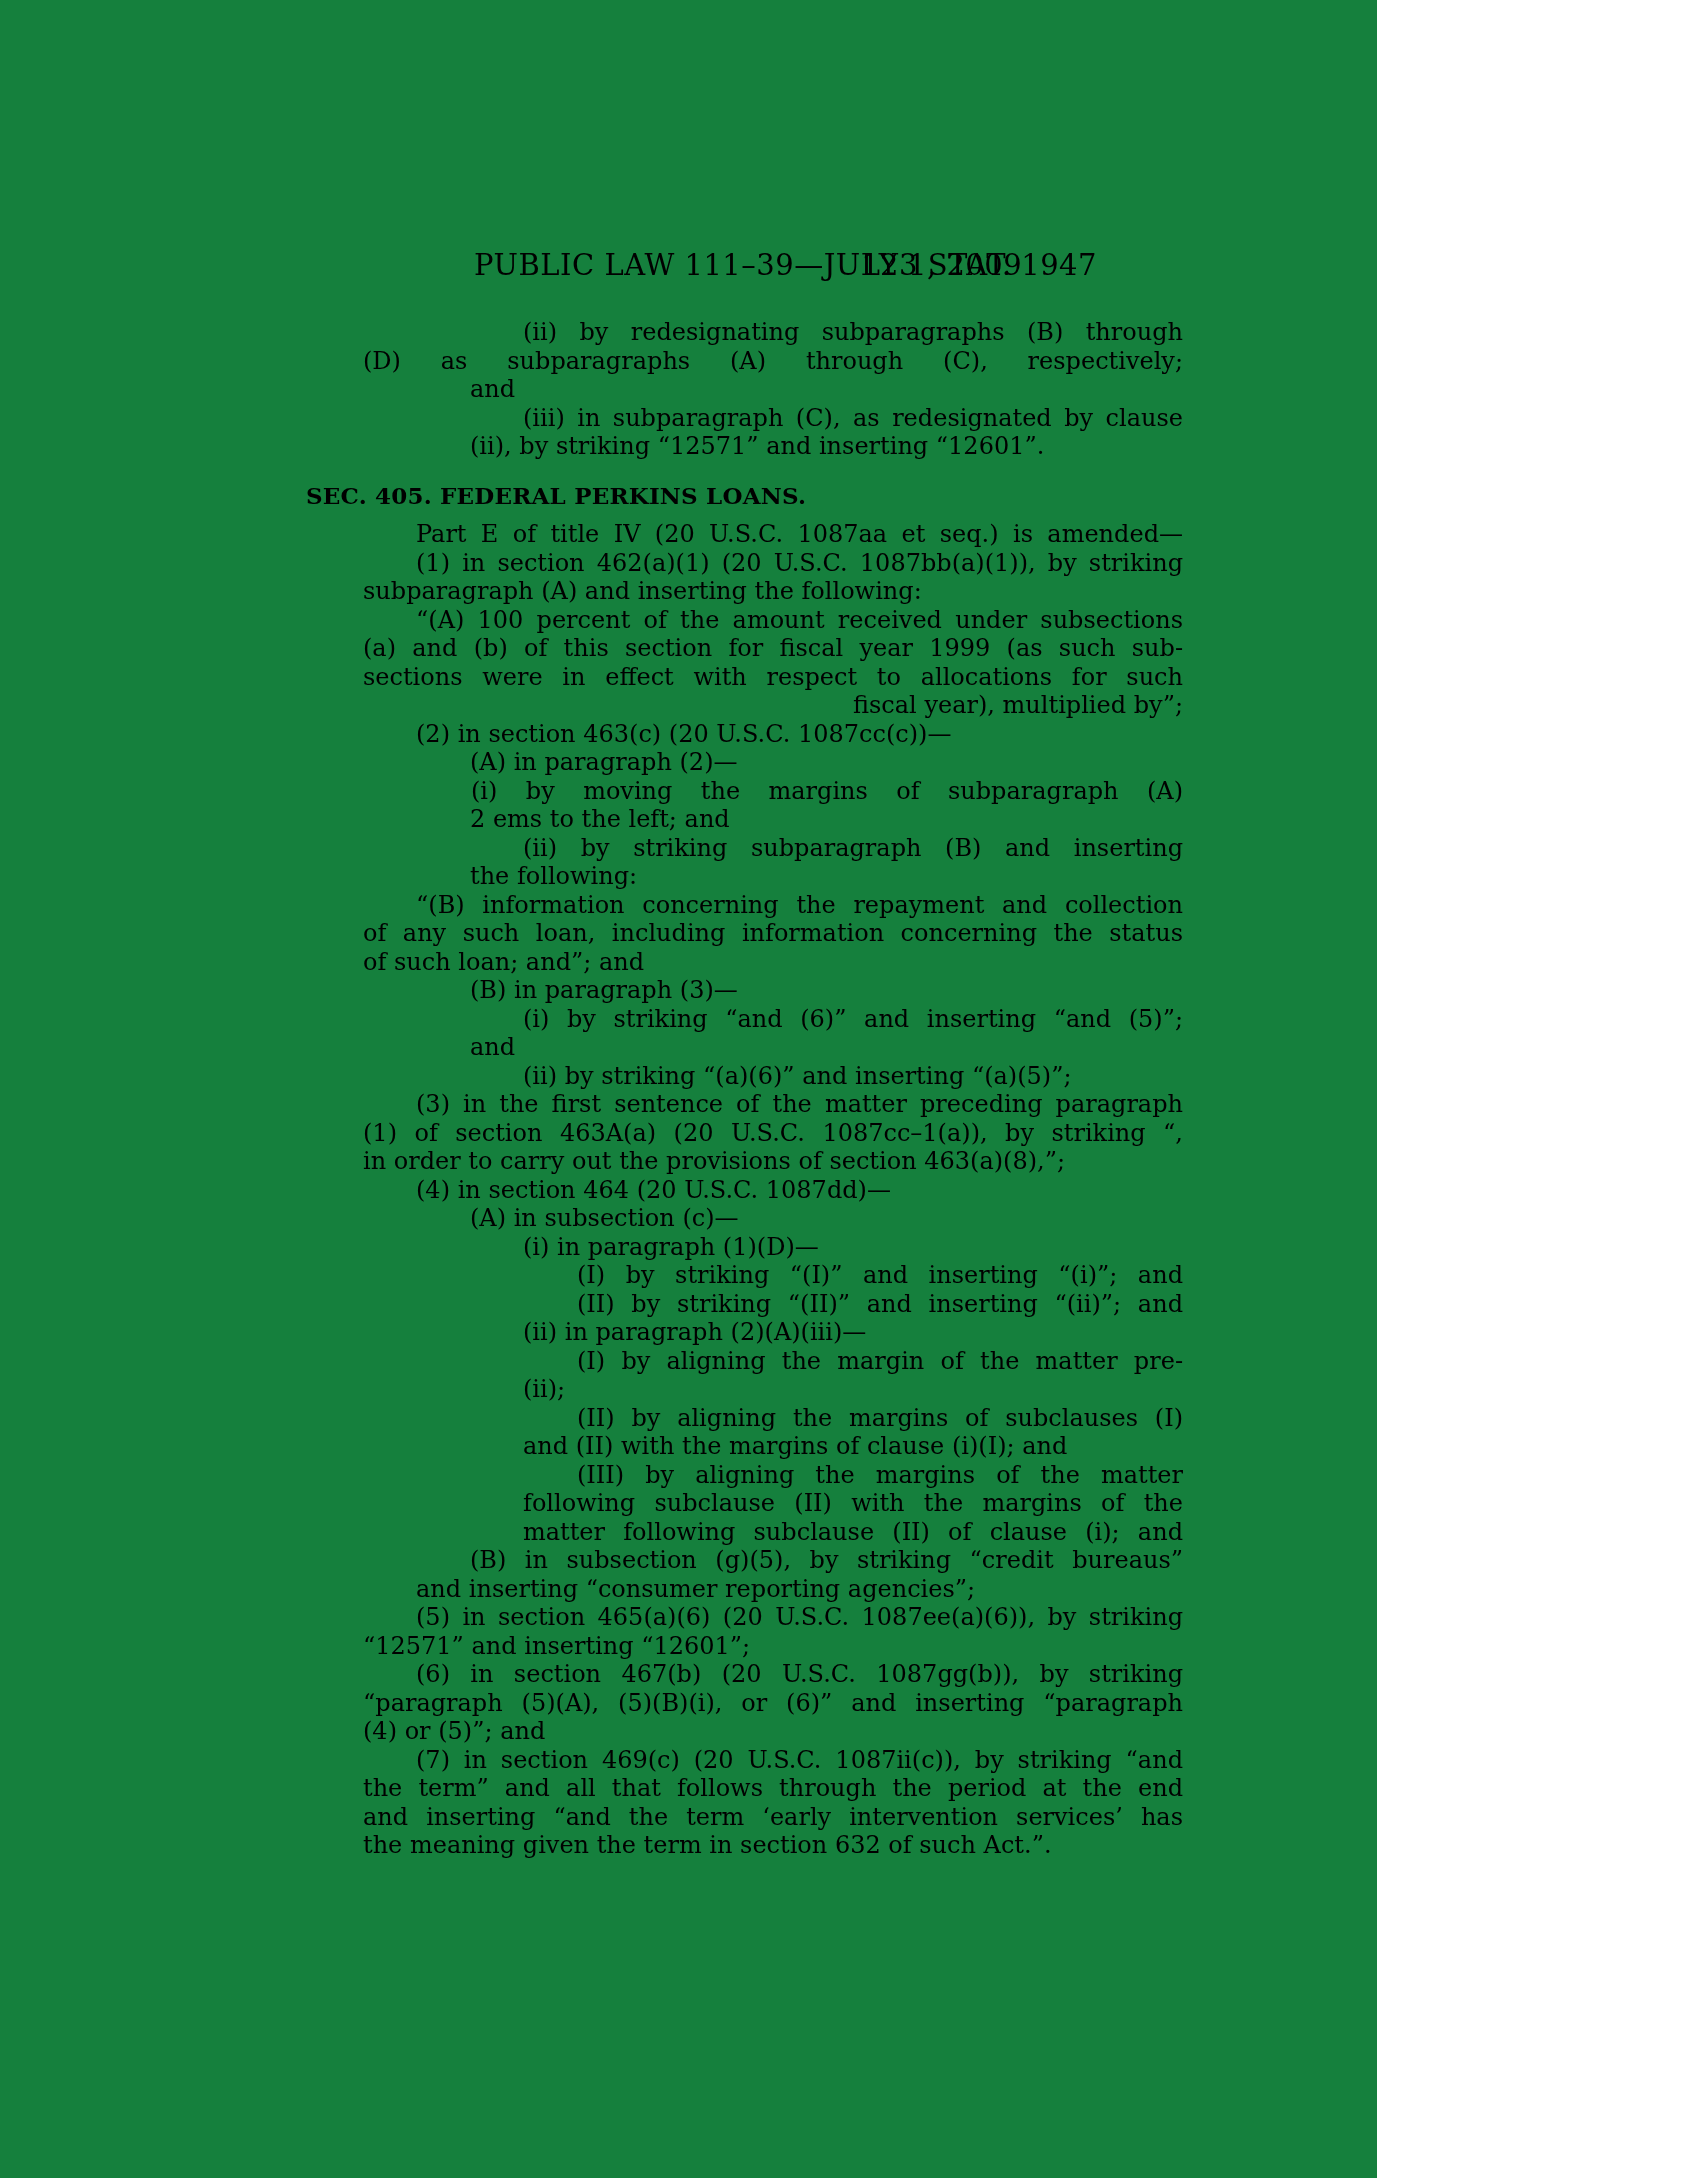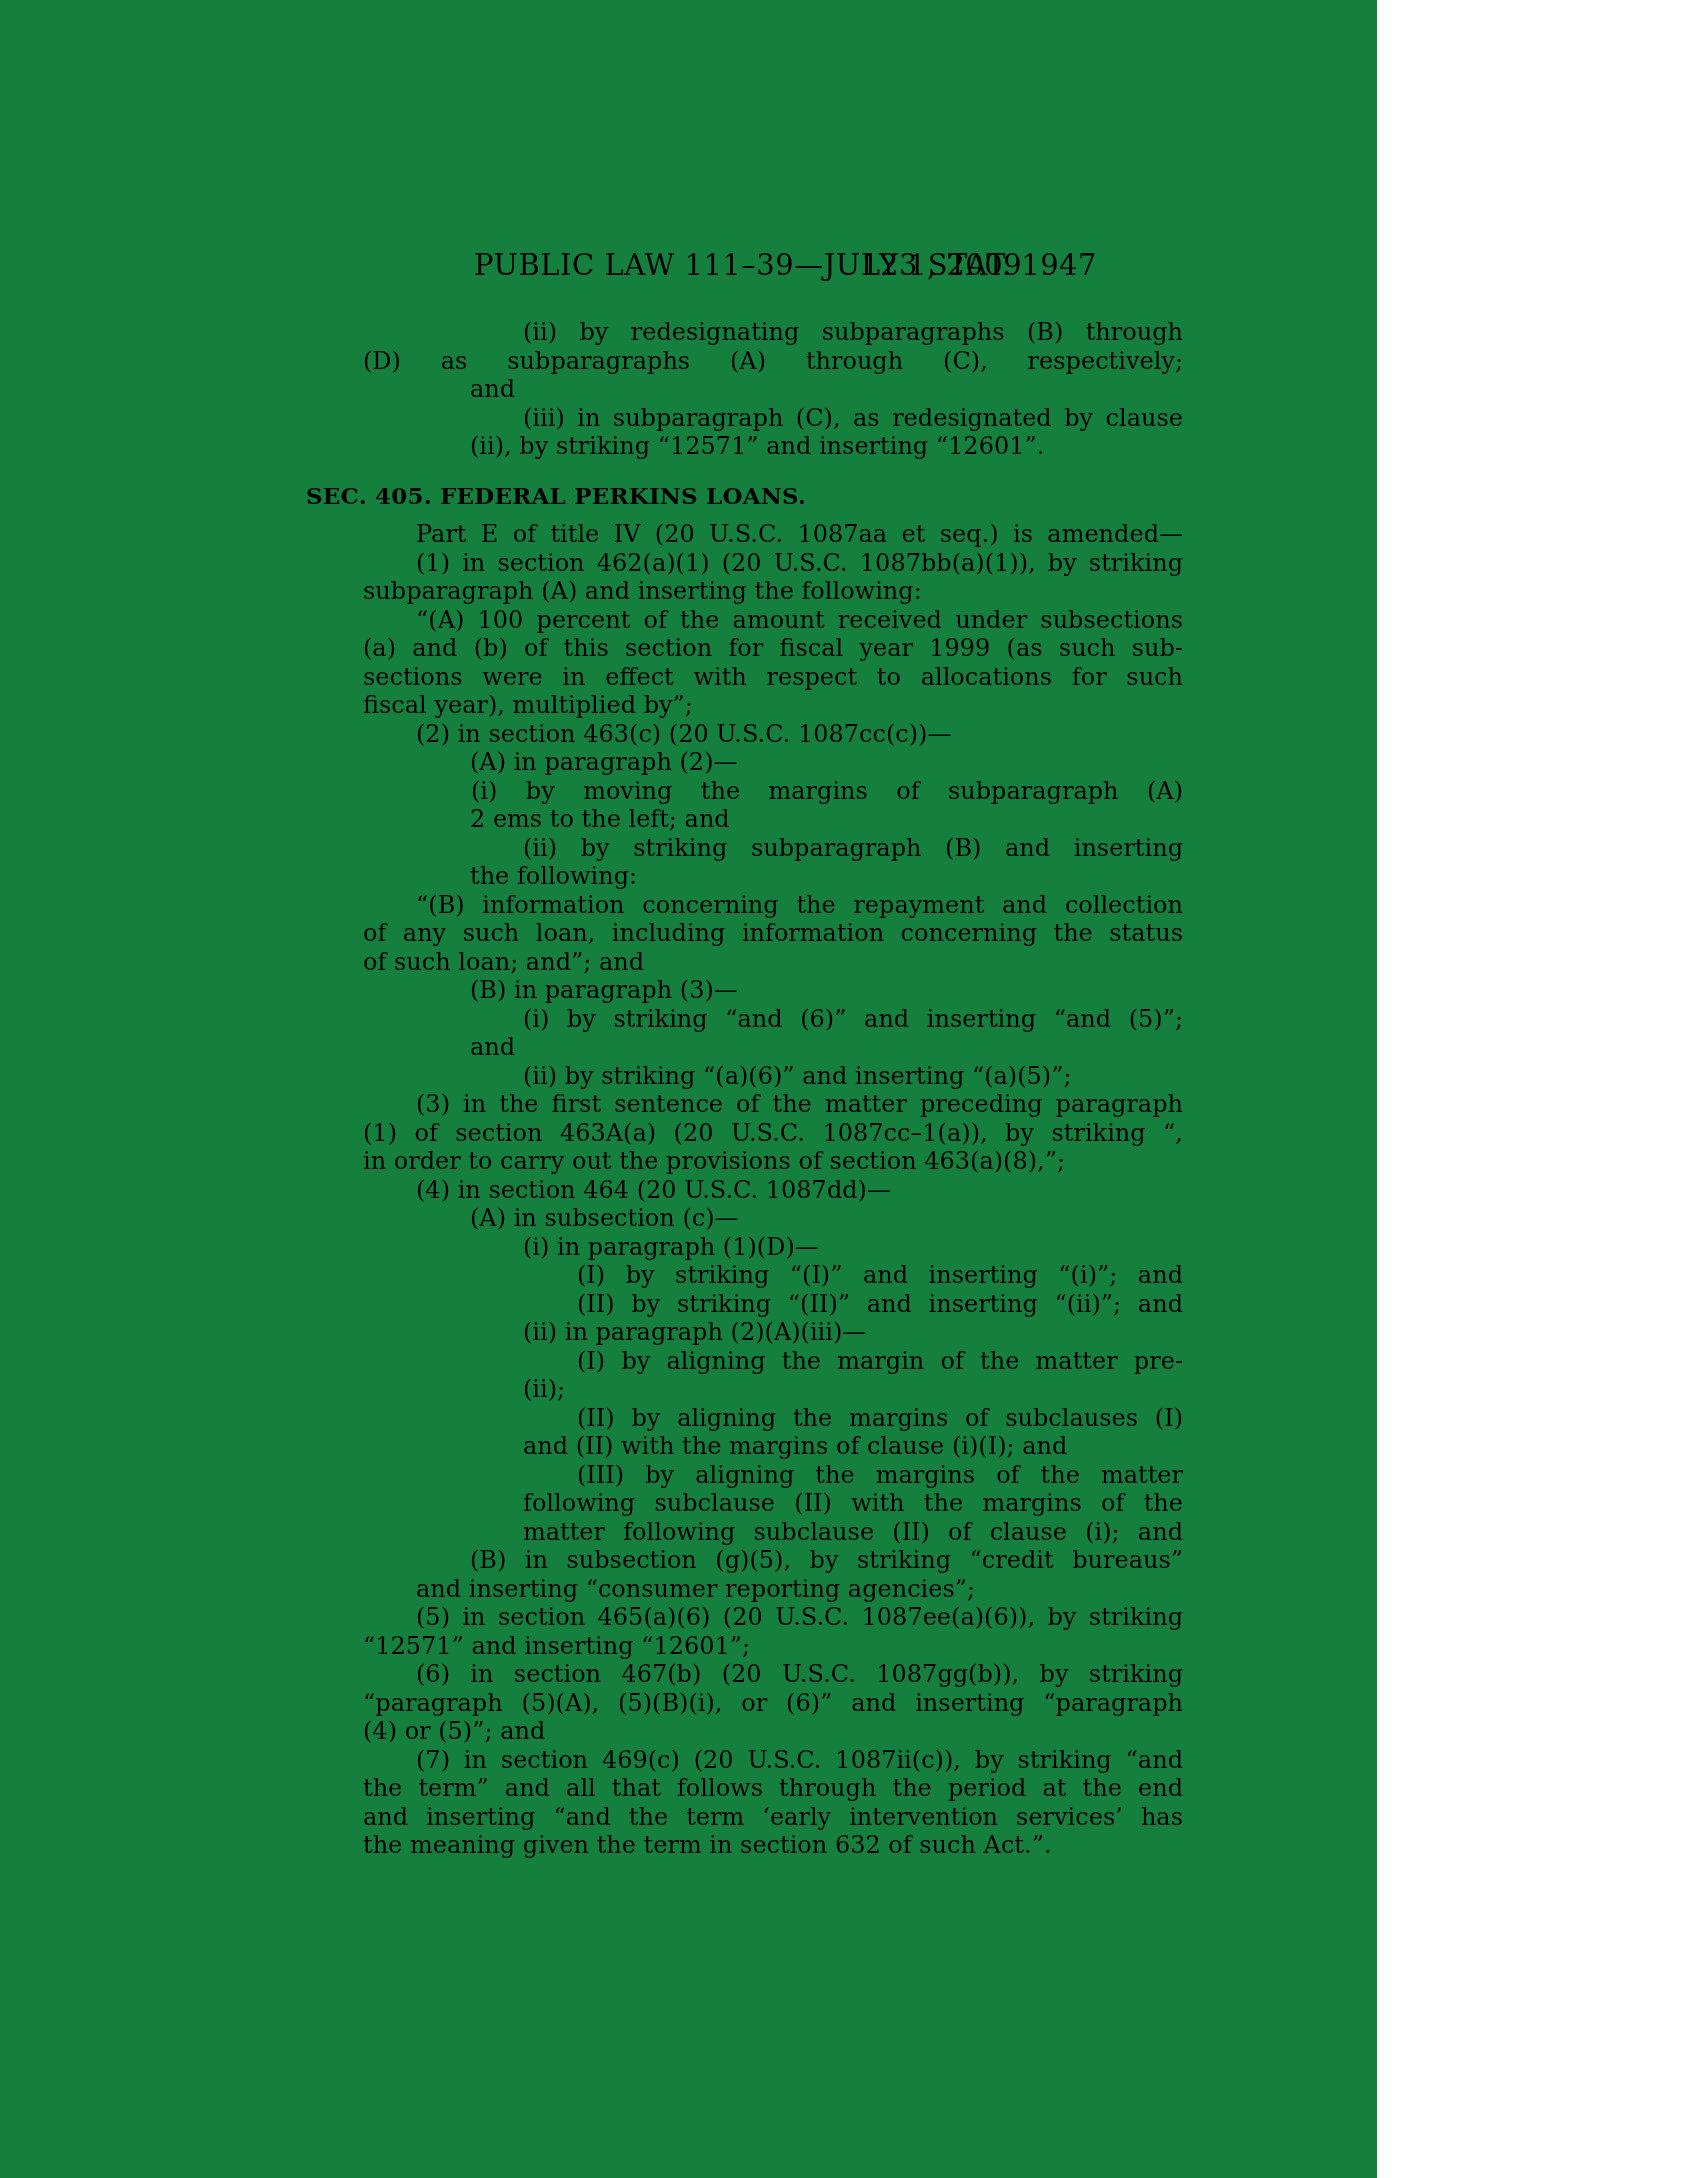--- a/index.html
+++ b/index.html
@@ -66,21 +66,21 @@
       <div class="line" style="margin-left: 107px;">and</div>
       <div class="line j" style="margin-left: 160px;">(iii) in subparagraph (C), as redesignated by clause</div>
       <div class="line" style="margin-left: 107px;">(ii), by striking “12571” and inserting “12601”.</div>
       <div class="line heading-line" style="margin-left: -57px; margin-top: 21px;">SEC. 405. FEDERAL PERKINS LOANS.</div>
       <div class="line j" style="margin-left: 53px; margin-top: 10px;">Part E of title IV (20 U.S.C. 1087aa et seq.) is amended—</div>
       <div class="line j" style="margin-left: 53px;">(1) in section 462(a)(1) (20 U.S.C. 1087bb(a)(1)), by striking</div>
       <div class="line" style="margin-left: 0px;">subparagraph (A) and inserting the following:</div>
       <div class="line j" style="margin-left: 53px;">“(A) 100 percent of the amount received under subsections</div>
       <div class="line j" style="margin-left: 0px;">(a) and (b) of this section for fiscal year 1999 (as such sub-</div>
       <div class="line j" style="margin-left: 0px;">sections were in effect with respect to allocations for such</div>
-      <div class="line" style="margin-left: 0px;">fiscal year), multiplied by”;</div>
+      <div class="line" style="margin-left: 0px; text-align: right;">fiscal year), multiplied by”;</div>
       <div class="line" style="margin-left: 53px;">(2) in section 463(c) (20 U.S.C. 1087cc(c))—</div>
       <div class="line" style="margin-left: 107px;">(A) in paragraph (2)—</div>
       <div class="line j" style="margin-left: 108px;">(i) by moving the margins of subparagraph (A)</div>
       <div class="line" style="margin-left: 107px;">2 ems to the left; and</div>
       <div class="line j" style="margin-left: 160px;">(ii) by striking subparagraph (B) and inserting</div>
       <div class="line" style="margin-left: 107px;">the following:</div>
       <div class="line j" style="margin-left: 53px;">“(B) information concerning the repayment and collection</div>
       <div class="line j" style="margin-left: 0px;">of any such loan, including information concerning the status</div>
       <div class="line" style="margin-left: 0px;">of such loan; and”; and</div>
       <div class="line" style="margin-left: 107px;">(B) in paragraph (3)—</div>

